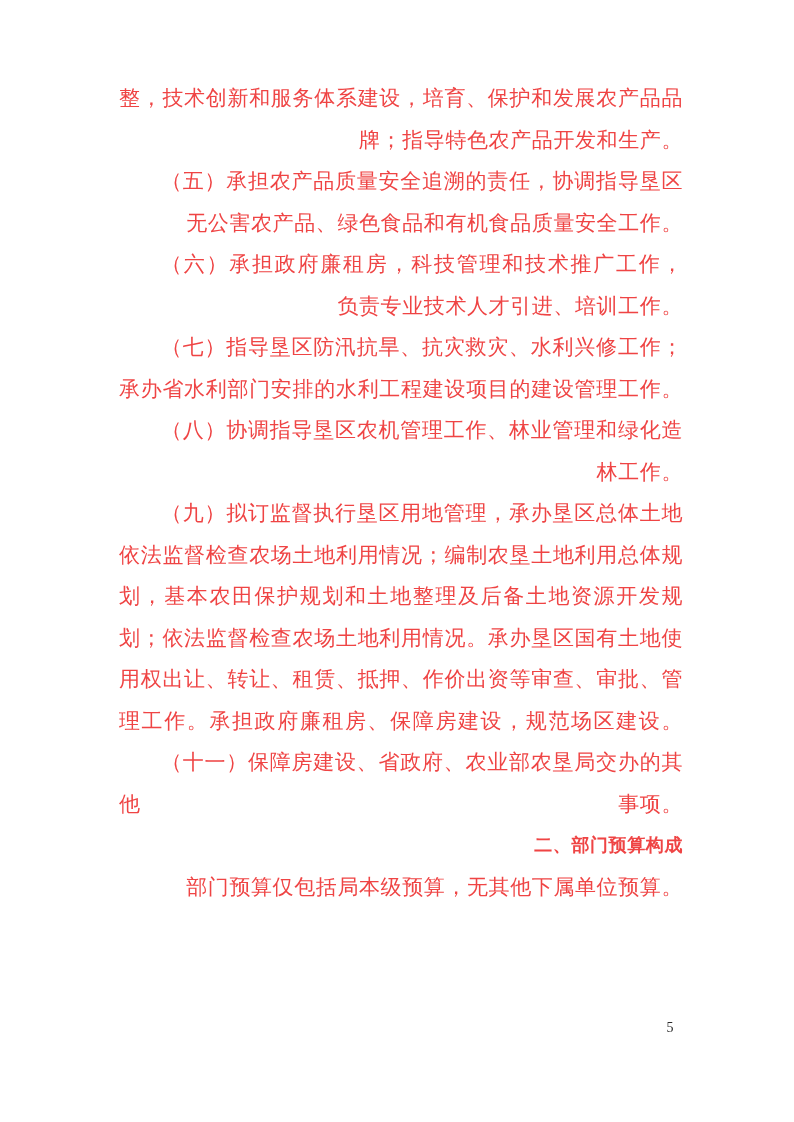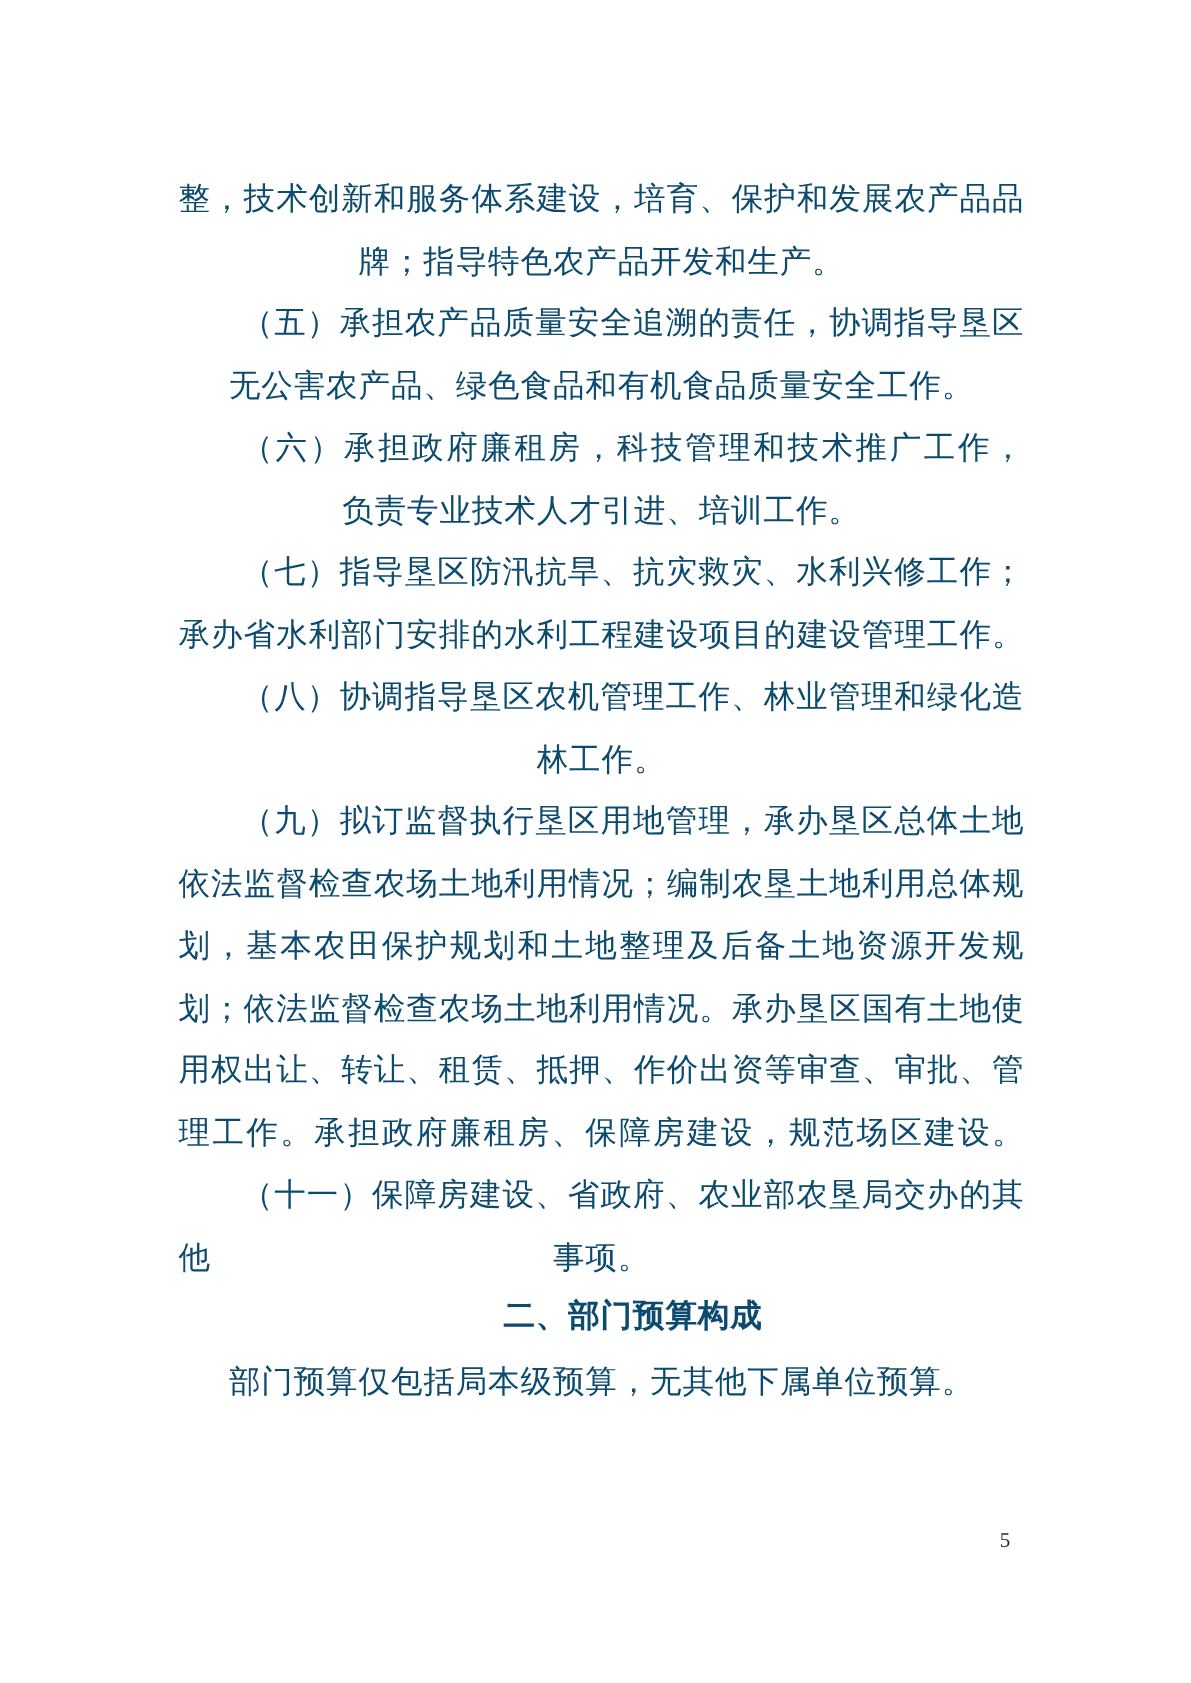--- a/index.html
+++ b/index.html
@@ -10,46 +10,46 @@
   .page {
     position: relative;
     width: 794px;
     height: 1122px;
     background: #ffffff;
     overflow: hidden;
   }
   .content {
     position: absolute;
     left: 119px;
-    top: 112px;
+    top: 78px;
     width: 564px;
-    color: #0c4a6e;
+    color: #ef4444;
     font-family: "Liberation Serif", "DejaVu Serif", serif;
     font-size: 21px;
   }
   .line {
     height: 41.5px;
     line-height: 41.5px;
     letter-spacing: 0.6px;
-    text-align: center;
+    text-align: right;
     white-space: nowrap;
   }
   .line.justify {
     white-space: normal;
     text-align: justify;
     text-align-last: justify;
     text-justify: inter-character;
   }
   .line.indent {
     text-indent: 42px;
   }
   .line.heading {
     font-weight: bold;
-    font-family: Liberation Mono, monospace;
-    font-size: 21px;
+    font-family: Liberation Sans, sans-serif;
+    font-size: 18px;
   }
   .page-number {
     position: absolute;
     left: 660px;
     top: 1018px;
     width: 20px;
     text-align: center;
     font-size: 14px;
     line-height: 20px;
     color: #2a2a2a;

